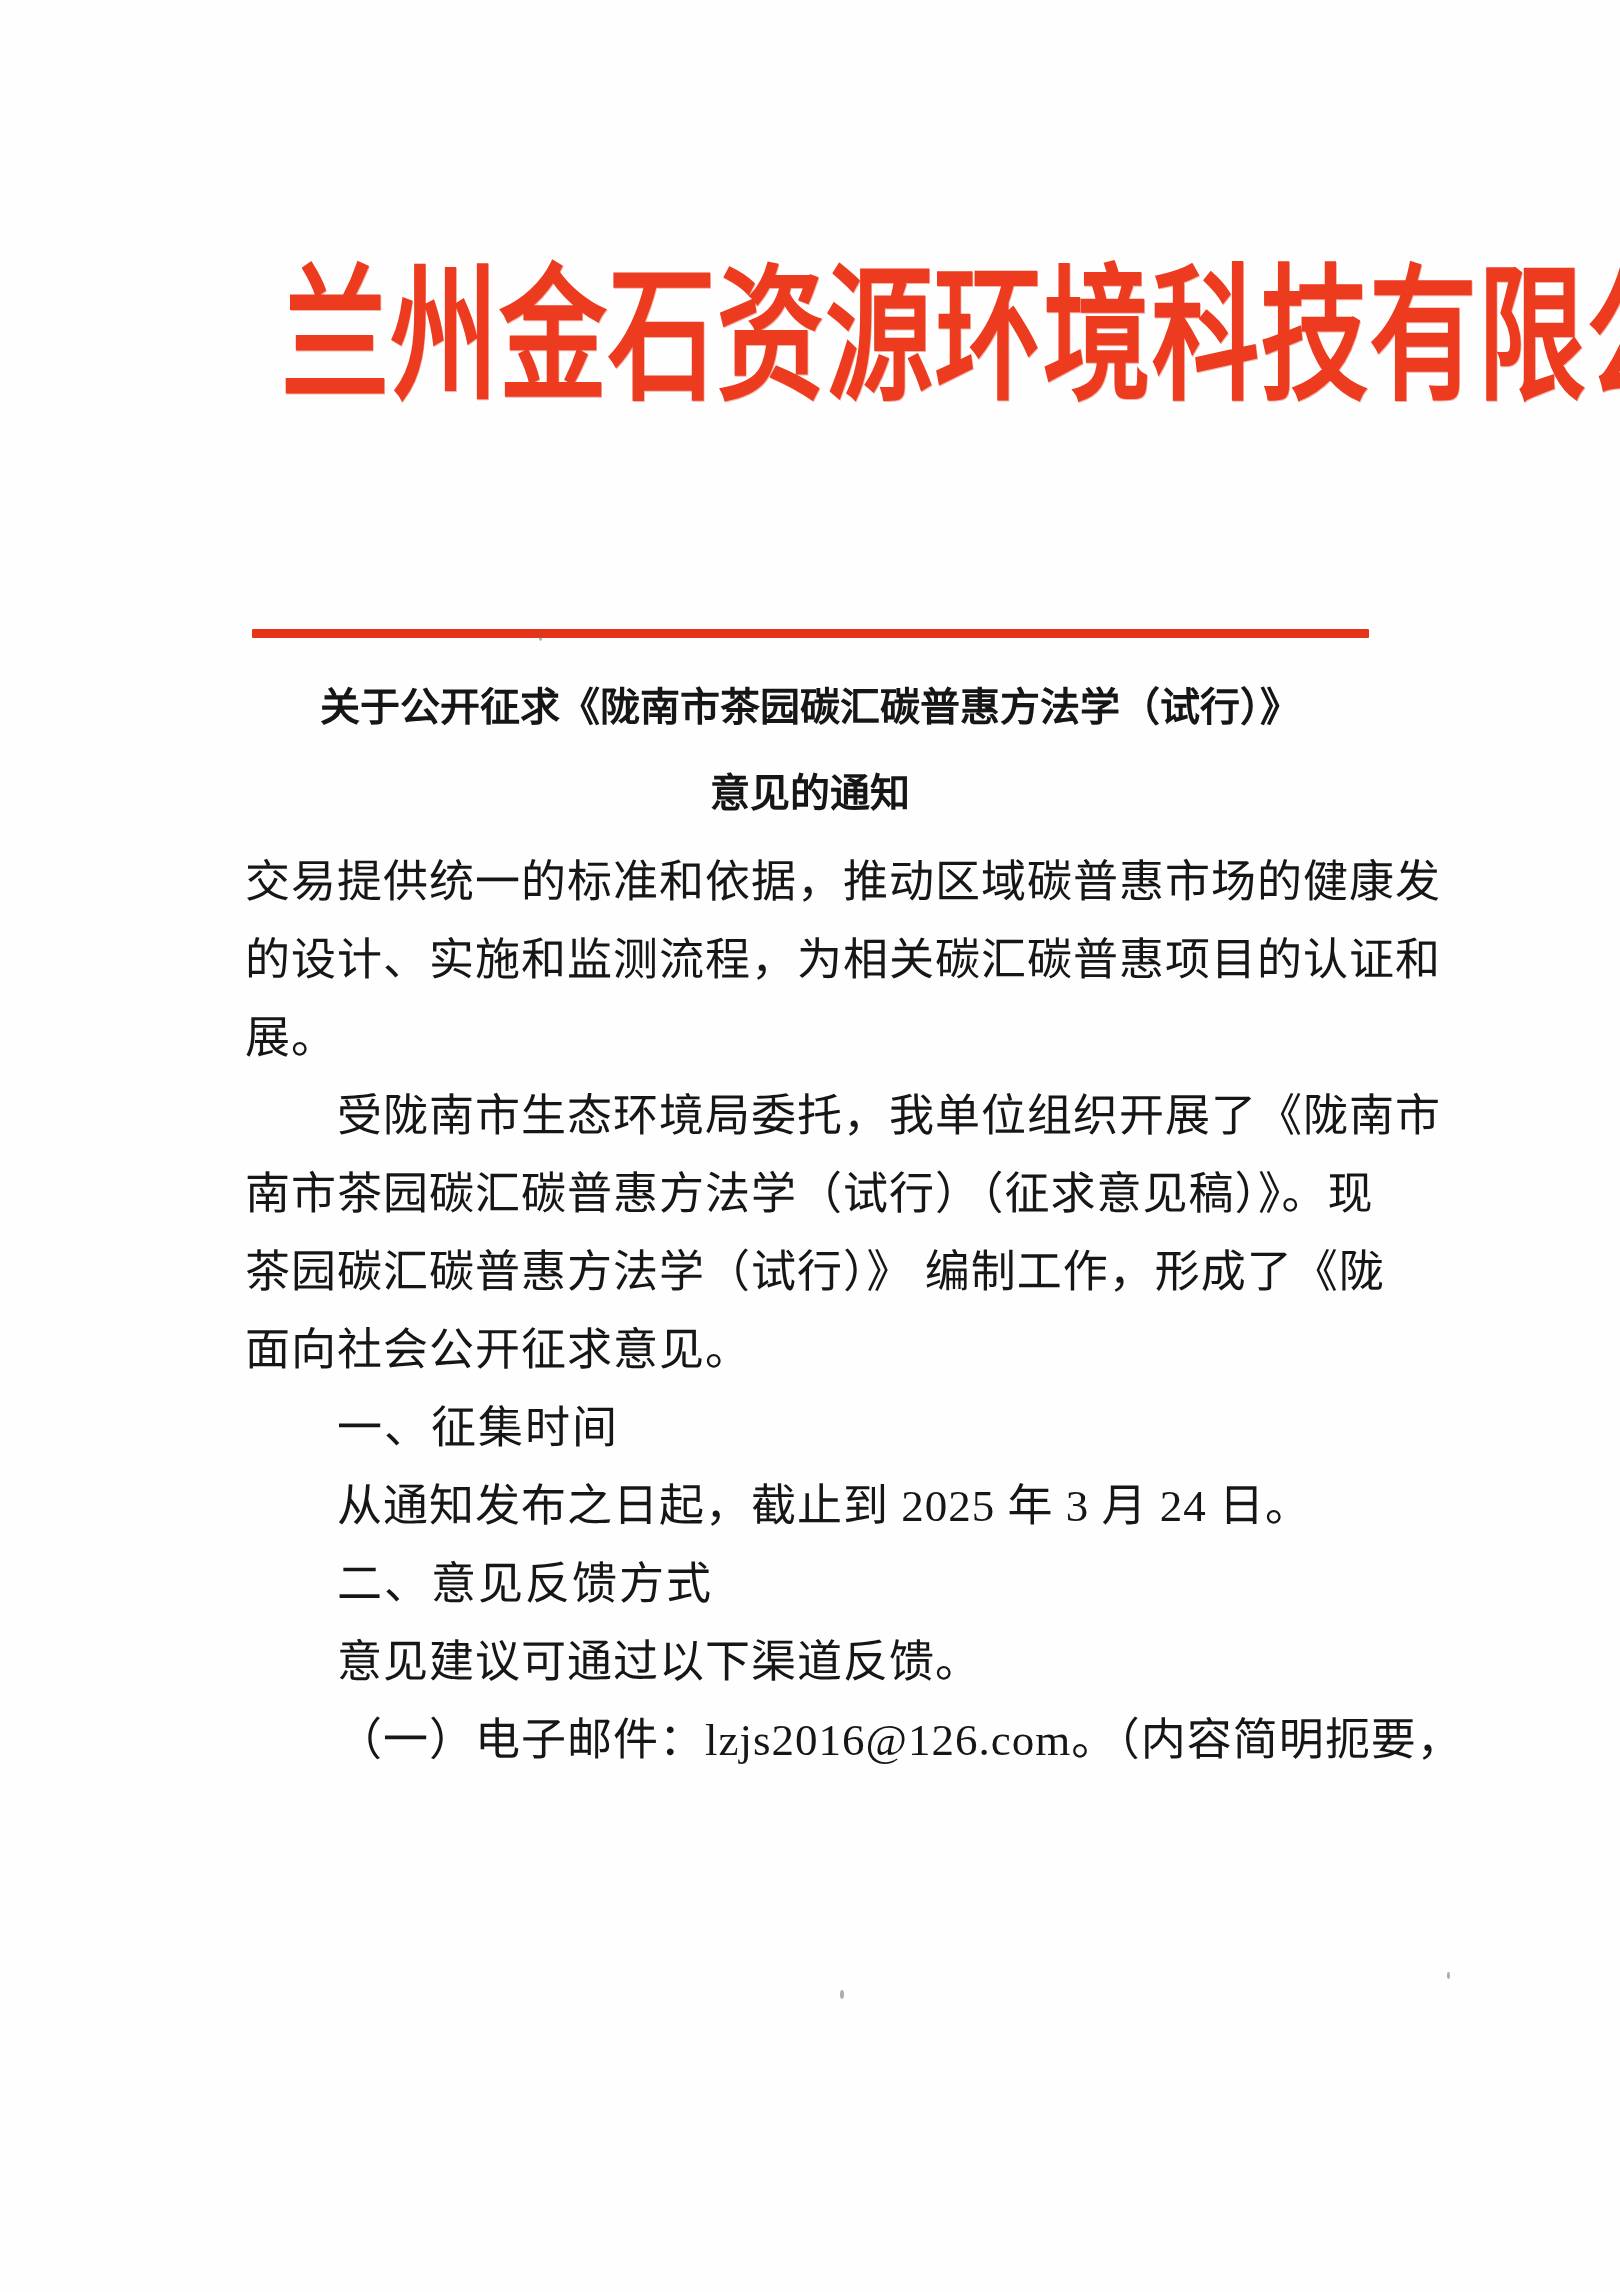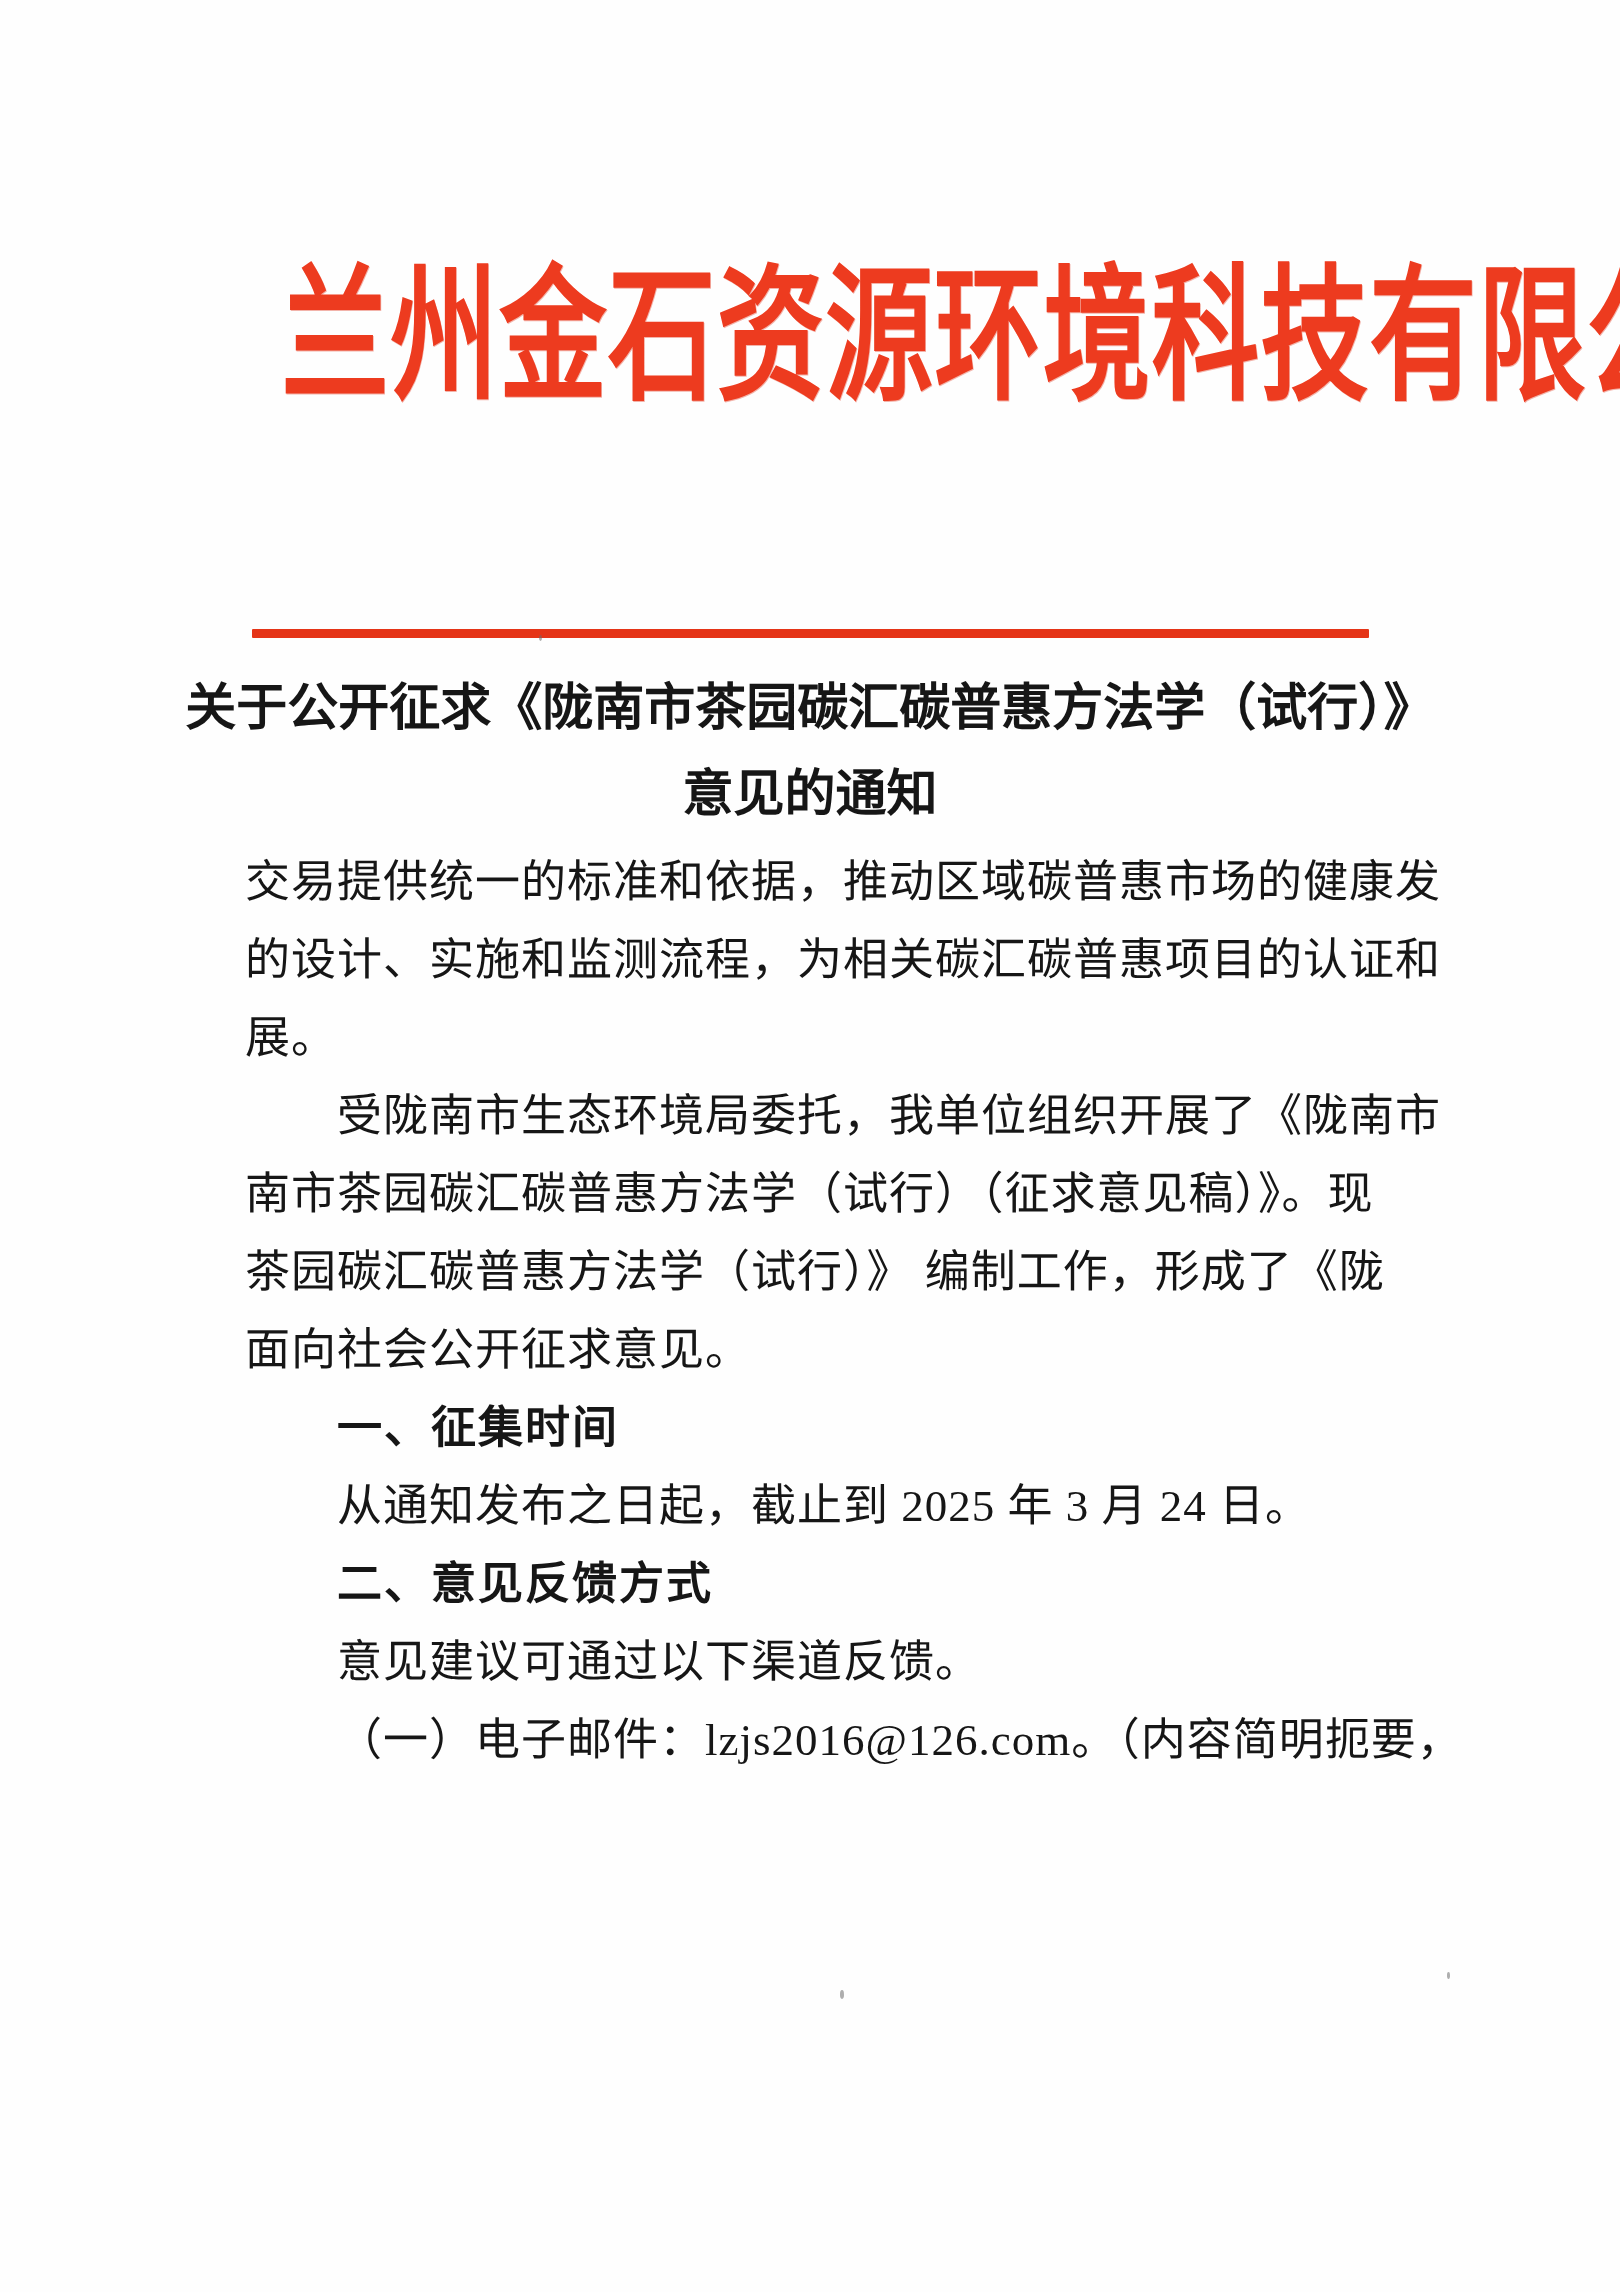--- a/index.html
+++ b/index.html
@@ -40,21 +40,21 @@
     background: #e53417;
     border-radius: 1px;
   }
   
   .title-block {
     margin-top: 27.4px;
     text-align: center;
     font-weight: bold;
   }
   .title-line {
-    font-size: 51px;
+    font-size: 40px;
     line-height: 86px;
     letter-spacing: 0px;
     white-space: nowrap;
   }
   
   .doc-body {
     width: 1127px;
     margin: 5.9px 0 0 245px;
   }
   .line {
@@ -62,21 +62,21 @@
     line-height: 78px;
     letter-spacing: 1px;
     white-space: nowrap;
   }
   .line.indent {
     padding-left: 92px;
   }
   .line.heading {
     padding-left: 92px;
     font-family: "Liberation Sans", "DejaVu Sans", sans-serif;
-    font-weight: bold;
+    font-weight: normal;
     letter-spacing: 2px;
   }
   
   .speck {
     position: absolute;
     background: #6b6b6b;
     border-radius: 50%;
     opacity: 0.55;
   }
   .speck.s1 { left: 840px; top: 1990px; width: 3.9px; height: 8.8px; }

